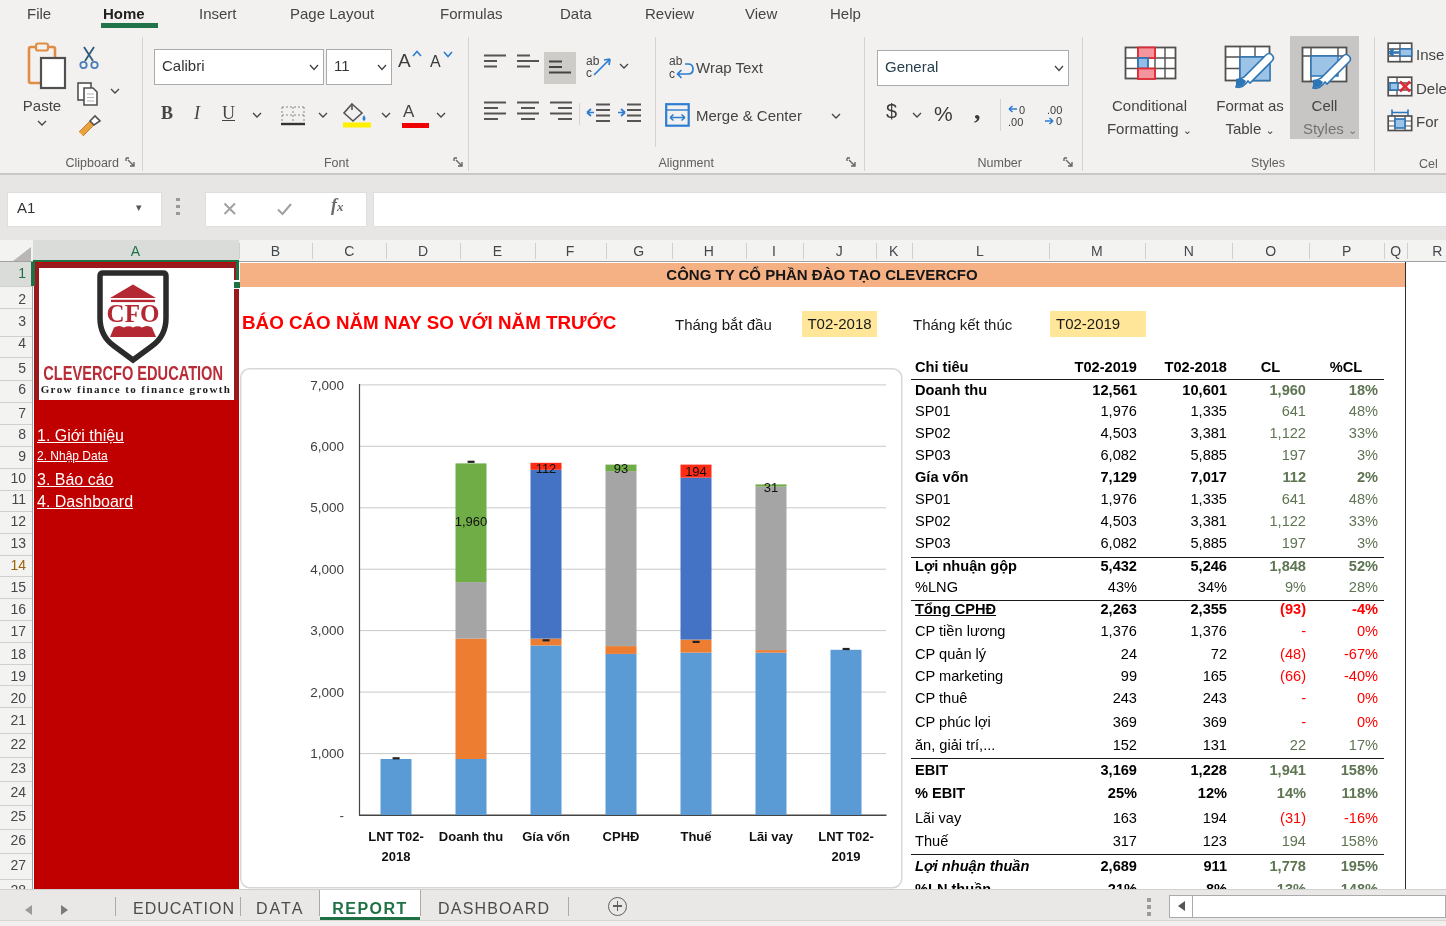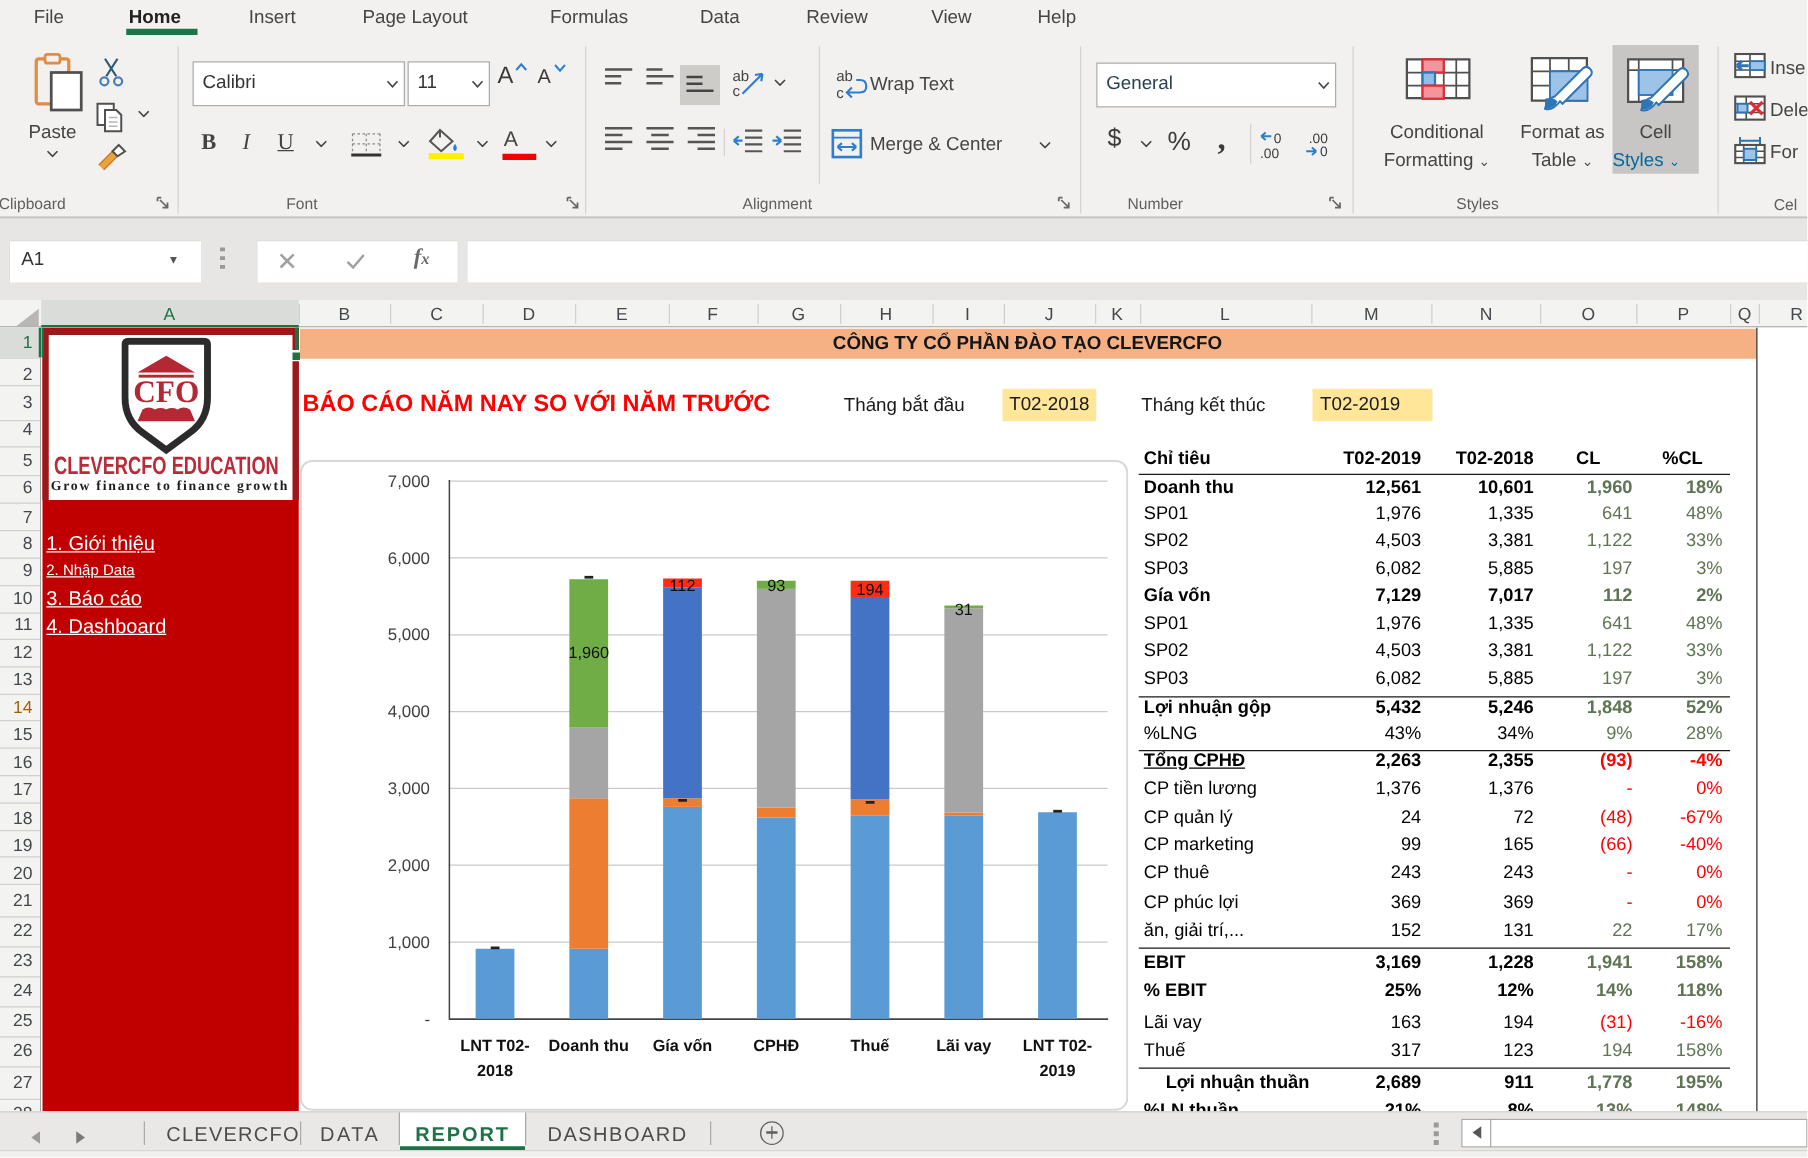--- a/index.html
+++ b/index.html
@@ -1,21 +1,21 @@
 <!DOCTYPE html>
 <html><head>
 <meta charset="utf-8">
 <style>
   html,body{margin:0;padding:0;}
   body{width:1446px;height:926px;overflow:hidden;font-family:"Liberation Sans",sans-serif;background:#fff;}
   #app{position:relative;width:1446px;height:926px;overflow:hidden;}
   .abs{position:absolute;}
   .tabtxt{position:absolute;top:5px;font-size:15px;color:#454543;}
   .gsep{position:absolute;top:9px;height:134px;width:1px;background:#D5D2CF;}
-  .glabel{position:absolute;top:128px;font-size:12.5px;color:#605D5B;text-align:left;width:120px;}
+  .glabel{position:absolute;top:128px;font-size:12.5px;color:#605D5B;text-align:right;width:120px;}
   .launch{position:absolute;width:13px;height:13px;}
   .combo{position:absolute;background:#fff;border:1px solid #ACABAB;}
   .colL{position:absolute;top:3px;font-size:14px;color:#45484B;text-align:center;}
   .rowN{position:absolute;width:26px;text-align:right;font-size:14px;color:#45484B;}
   .trow{position:absolute;height:22px;font-size:14.6px;color:#000;}
   .trow span{position:absolute;display:block;text-align:right;}
   .grn{color:#5E7453;}
   .red{color:#FF0000;}
   .b{font-weight:bold;}
 </style>
@@ -231,21 +231,21 @@
     <div class="abs" style="left:1195px;top:92px;width:110px;text-align:center;font-size:15px;color:#444;">Table <span style="font-size:11px;">⌄</span></div>
     <div class="abs" style="left:1290px;top:8px;width:69px;height:103px;background:#C7C6C4;"></div>
     <svg class="abs" style="left:1301px;top:18px;" width="56" height="45" viewBox="0 0 56 45">
       <rect x="1.5" y="1.5" width="44" height="34" fill="#fff" stroke="#505050" stroke-width="1.8"></rect>
       <path d="M1.5 10 h44 M10 1.5 v34 M37 1.5 v8.5" stroke="#505050" stroke-width="1.4"></path>
       <rect x="10" y="10" width="27" height="20" fill="#9DC3E6" stroke="#2E75B6" stroke-width="1.5"></rect>
       <path d="M24 36 q-6 8 -12 6 q2 -8 8 -10 L42 10 q3 -3 6 0 q3 3 0 6 L26 38 Z" fill="#fff" stroke="#2E75B6" stroke-width="1.6"></path>
       <path d="M12 34 q6 -2 10 2 q-2 6 -10 6 Z" fill="#2E75B6"></path>
     </svg>
     <div class="abs" style="left:1290px;top:69px;width:69px;text-align:center;font-size:15px;color:#444;">Cell</div>
-    <div class="abs" style="left:1290px;top:92px;width:80px;font-size:15px;color:#0369a1;">Styles <span style="font-size:11px;">⌄</span></div>
+    <div class="abs" style="left:1290px;top:92px;width:80px;text-align:center;font-size:15px;color:#737373;">Styles <span style="font-size:11px;">⌄</span></div>
     <div class="glabel" style="left:1165px;">Styles</div>
     <div class="gsep" style="left:1374px;"></div>
 
     <svg class="abs" style="left:1387px;top:14px;" width="26" height="21" viewBox="0 0 26 21">
       <rect x="1.2" y="1.2" width="23.5" height="18.5" fill="#fff" stroke="#505050" stroke-width="1.7"></rect>
       <path d="M1.2 7 h23.5 M1.2 14 h23.5 M13 1.2 v19" stroke="#505050" stroke-width="1.3"></path>
       <rect x="13" y="7" width="11.7" height="7" fill="#9DC3E6" stroke="#2E75B6" stroke-width="1.4"></rect>
       <path d="M12 10.5 L2.5 10.5 M2.5 10.5 l4-3.5 M2.5 10.5 l4 3.5" stroke="#2E75B6" stroke-width="2.4" fill="none"></path>
     </svg>
     <div class="abs" style="left:1416px;top:18px;font-size:15px;color:#444;">Inse</div>
@@ -630,21 +630,21 @@
         <span class="red" style="left:395px;width:72px;">-16%</span>
       </div>
     <div class="trow" style="left:878px;top:571.0px;width:473px;">
         <span style="left:4px;width:150px;text-align:left;">Thuế</span>
         <span style="left:130px;width:96px;">317</span>
         <span style="left:226px;width:90px;">123</span>
         <span class="grn" style="left:316px;width:79px;">194</span>
         <span class="grn" style="left:395px;width:72px;">158%</span>
       </div>
     <div class="trow" style="left:878px;top:595.5px;width:473px;font-weight:bold;">
-        <span style="left:4px;width:150px;text-align:center;">Lợi nhuận thuần</span>
+        <span style="left:4px;width:150px;text-align:left;font-style:italic;">Lợi nhuận thuần</span>
         <span style="left:130px;width:96px;">2,689</span>
         <span style="left:226px;width:90px;">911</span>
         <span class="grn" style="left:316px;width:79px;">1,778</span>
         <span class="grn" style="left:395px;width:72px;">195%</span>
       </div>
     <div class="trow" style="left:878px;top:618.5px;width:473px;font-weight:bold;">
         <span style="left:4px;width:150px;text-align:left;">%LN thuần</span>
         <span style="left:130px;width:96px;">21%</span>
         <span style="left:226px;width:90px;">8%</span>
         <span class="grn" style="left:316px;width:79px;">13%</span>
@@ -654,21 +654,21 @@
     <div class="abs" style="left:878px;top:294.5px;width:472.5px;height:1.3px;background:#1a1a1a;"></div>
     <div class="abs" style="left:878px;top:338.0px;width:472.5px;height:1.3px;background:#1a1a1a;"></div>
     <div class="abs" style="left:878px;top:495.5px;width:472.5px;height:1.3px;background:#1a1a1a;"></div>
     <div class="abs" style="left:878px;top:591.5px;width:472.5px;height:1.3px;background:#1a1a1a;"></div>
   </div>
 
   <div class="abs" id="sheetbar" style="left:0;top:889px;width:1446px;height:31px;background:#E9E8E7;border-top:1px solid #D2D0CE;box-sizing:border-box;">
     <div class="abs" style="left:25px;top:14.5px;width:0;height:0;border-top:5.5px solid transparent;border-bottom:5.5px solid transparent;border-right:7px solid #9a9a9a;"></div>
     <div class="abs" style="left:61px;top:14.5px;width:0;height:0;border-top:5.5px solid transparent;border-bottom:5.5px solid transparent;border-left:7px solid #7a7a7a;"></div>
     <div class="abs" style="left:115px;top:7px;width:1px;height:19px;background:#ABABAB;"></div>
-    <div class="abs" style="left:133px;top:10px;font-size:16px;color:#4E4B48;letter-spacing:1px;">CLEVERCFO</div>
+    <div class="abs" style="left:133px;top:10px;font-size:16px;color:#4E4B48;letter-spacing:1px;">EDUCATION</div>
     <div class="abs" style="left:240px;top:7px;width:1px;height:19px;background:#ABABAB;"></div>
     <div class="abs" style="left:256px;top:10px;font-size:16px;color:#4E4B48;letter-spacing:2px;">DATA</div>
     <div class="abs" style="left:318.5px;top:0;width:1px;height:26px;background:#A9A9A9;"></div>
     <div class="abs" style="left:420px;top:0;width:1px;height:26px;background:#A9A9A9;"></div>
     <div class="abs" style="left:320px;top:0;width:100px;height:26.5px;background:#ffffff;"></div>
     <div class="abs" style="left:320px;top:26.5px;width:100px;height:3.2px;background:#1E7145;"></div>
     <div class="abs" style="left:320px;top:10px;width:100px;text-align:center;font-size:16px;font-weight:bold;color:#1F7246;letter-spacing:1.5px;">REPORT</div>
     <div class="abs" style="left:438px;top:10px;font-size:16px;color:#4E4B48;letter-spacing:1.2px;">DASHBOARD</div>
     <div class="abs" style="left:568px;top:7px;width:1px;height:19px;background:#ABABAB;"></div>
     <div class="abs" style="left:608px;top:7px;width:19px;height:19px;border:1.4px solid #5f5f5f;border-radius:50%;box-sizing:border-box;"></div>

